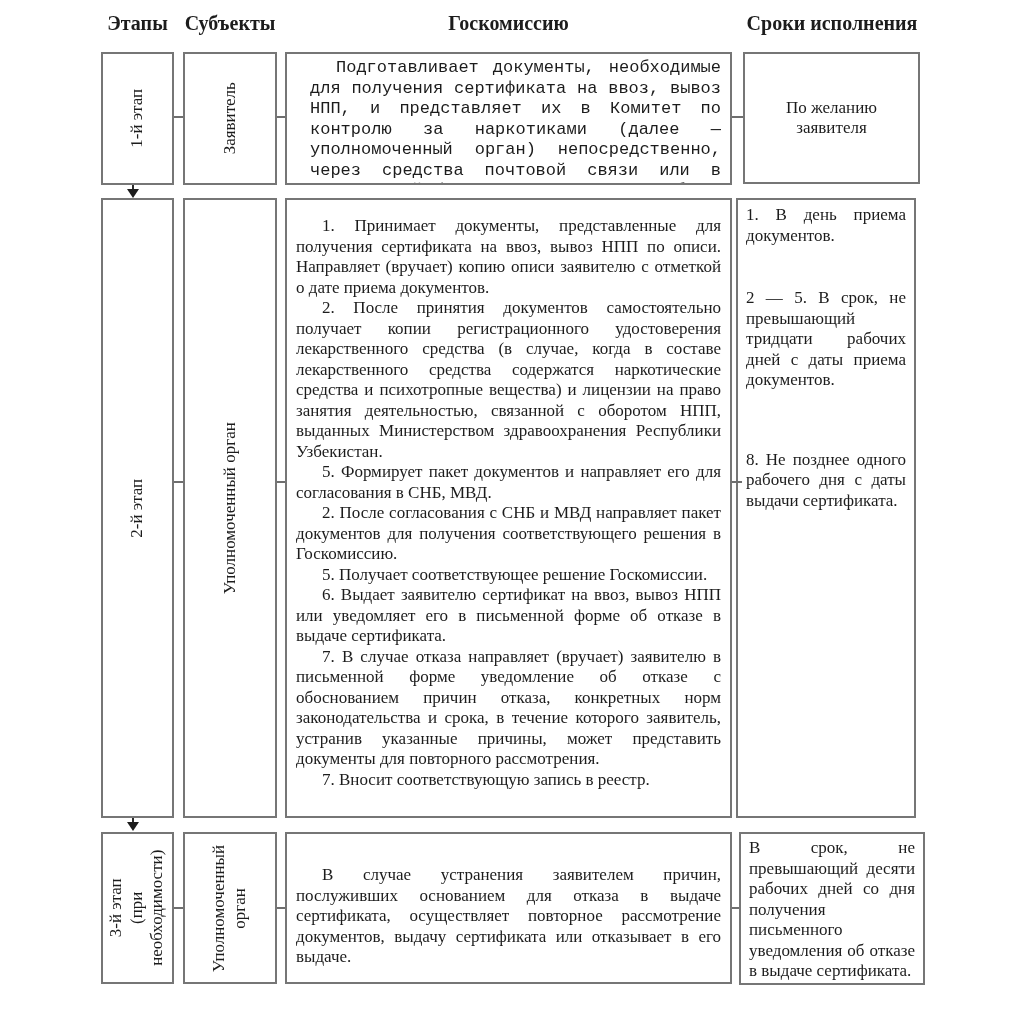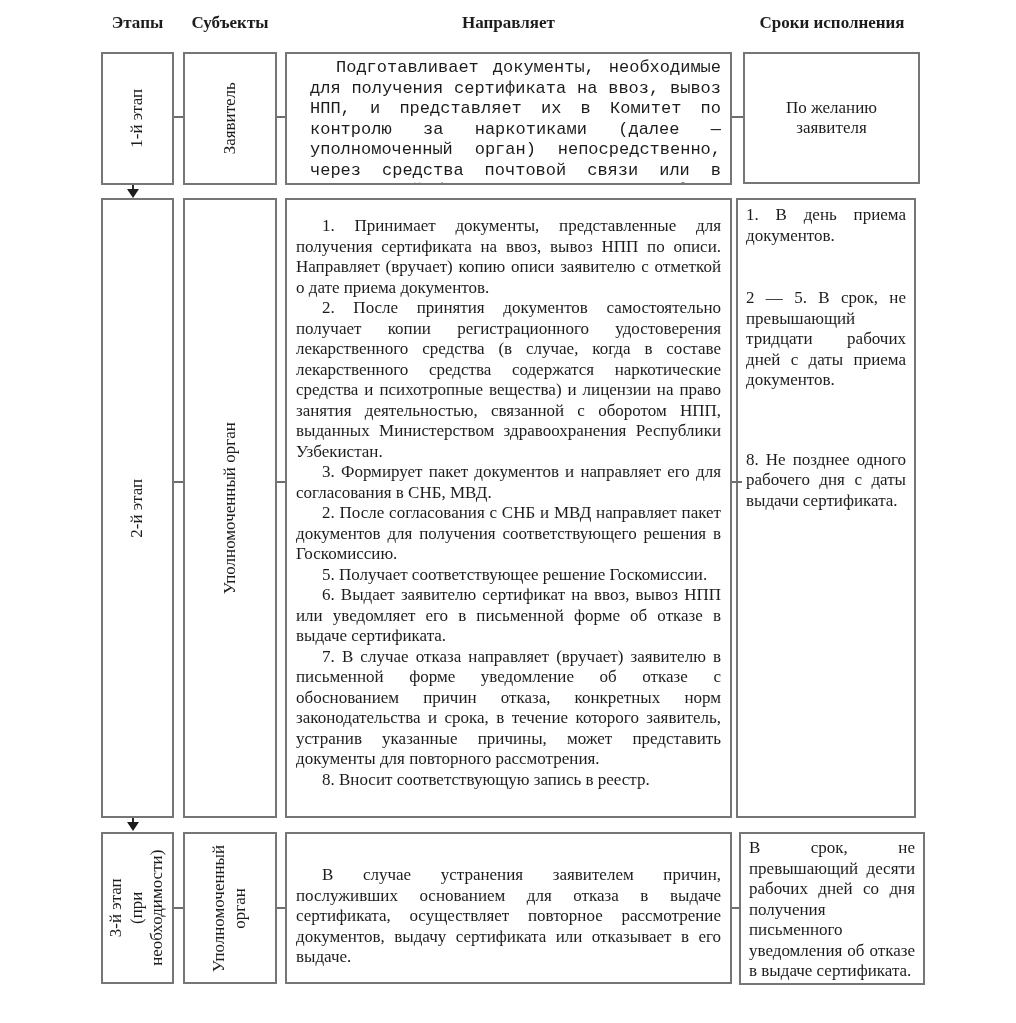--- a/index.html
+++ b/index.html
@@ -12,21 +12,21 @@
     color: #1c1c1c;
     font-size: 17px;
     line-height: 20.5px;
   }
   .hdr {
     position: absolute;
     top: 13px;
     height: 22px;
     font-weight: bold;
     text-align: center;
-    font-size: 17px;
+    font-size: 20px;
     white-space: nowrap;
   }
   .box {
     position: absolute;
     border: 2px solid #767676;
     box-sizing: border-box;
     background: #ffffff;
   }
   .vcenter {
     position: absolute;
@@ -60,21 +60,21 @@
     border-top: 9px solid #1c1c1c;
   }
 </style>
 </head>
 <body>
 
 <div class="canvas">
 
   <div class="hdr" style="left:101px;width:73px;">Этапы</div>
   <div class="hdr" style="left:183px;width:94px;">Субъекты</div>
-  <div class="hdr" style="left:285px;width:447px;">Направляет</div>
+  <div class="hdr" style="left:285px;width:447px;">Госкомиссию</div>
   <div class="hdr" style="left:739px;width:186px;">Сроки исполнения</div>
 
   <div class="box" style="left:101px;top:52px;width:73px;height:133px;">
     <div class="vcenter">
         <div class="rot">
       <span>1-й этап</span>
     </div>
       </div>
   </div>
   <div class="box" style="left:183px;top:52px;width:94px;height:133px;">
@@ -113,26 +113,26 @@
     <div class="vcenter">
         <div class="rot">
       <span>Уполномоченный орган</span>
     </div>
       </div>
   </div>
   <div class="box" style="left:285px;top:198px;width:447px;height:620px;">
     <div class="pad act act2">
       <p>1. Принимает документы, представленные для получения сертификата на ввоз, вывоз НПП по описи. Направляет (вручает) копию описи заявителю с отметкой о дате приема документов.</p>
       <p>2. После принятия документов самостоятельно получает копии регистрационного удостоверения лекарственного средства (в случае, когда в составе лекарственного средства содержатся наркотические средства и психотропные вещества) и лицензии на право занятия деятельностью, связанной с оборотом НПП, выданных Министерством здравоохранения Республики Узбекистан.</p>
-      <p>3. Формирует пакет документов и направляет его для согласования в СНБ, МВД.</p>
+      <p>5. Формирует пакет документов и направляет его для согласования в СНБ, МВД.</p>
       <p>2. После согласования с СНБ и МВД направляет пакет документов для получения соответствующего решения в Госкомиссию.</p>
       <p>5. Получает соответствующее решение Госкомиссии.</p>
       <p>6. Выдает заявителю сертификат на ввоз, вывоз НПП или уведомляет его в письменной форме об отказе в выдаче сертификата.</p>
       <p>7. В случае отказа направляет (вручает) заявителю в письменной форме уведомление об отказе с обоснованием причин отказа, конкретных норм законодательства и срока, в течение которого заявитель, устранив указанные причины, может представить документы для повторного рассмотрения.</p>
-      <p>8. Вносит соответствующую запись в реестр.</p>
+      <p>7. Вносит соответствующую запись в реестр.</p>
     </div>
   </div>
   <div class="box" style="left:736px;top:198px;width:180px;height:620px;">
     <div class="pad dl2">
       <p>1. В день приема документов.</p>
       <p class="gA">2 — 5. В срок, не превышающий тридцати рабочих дней с даты приема документов.</p>
       <p class="gC">8. Не позднее одного рабочего дня с даты выдачи сертификата.</p>
     </div>
   </div>
 

